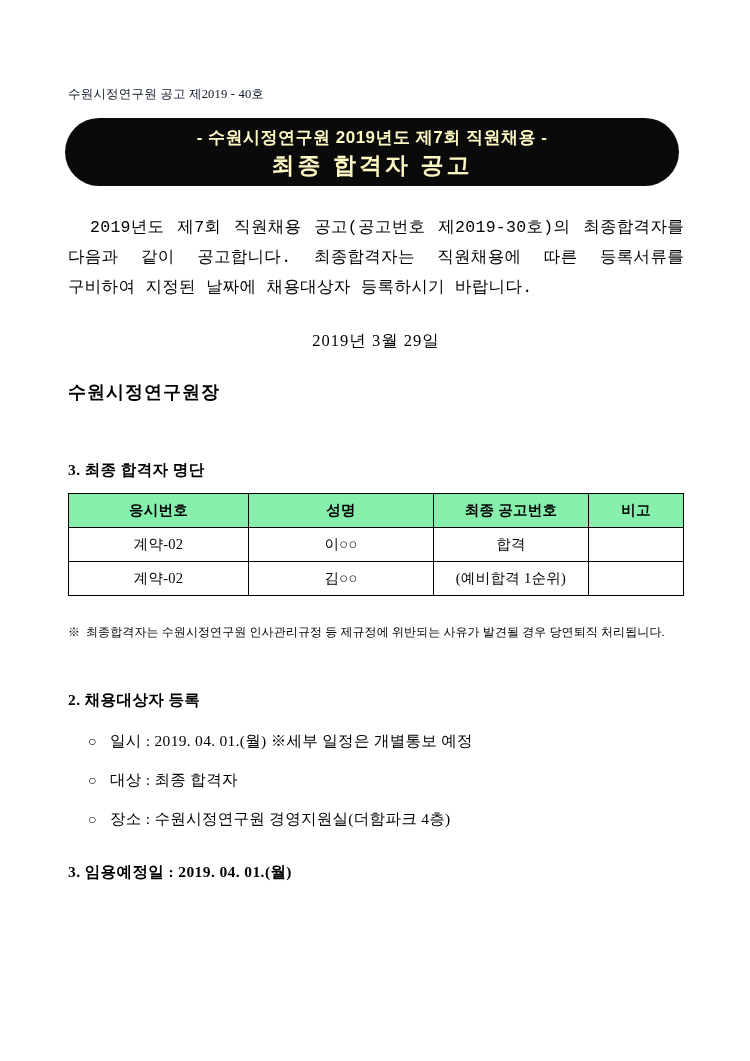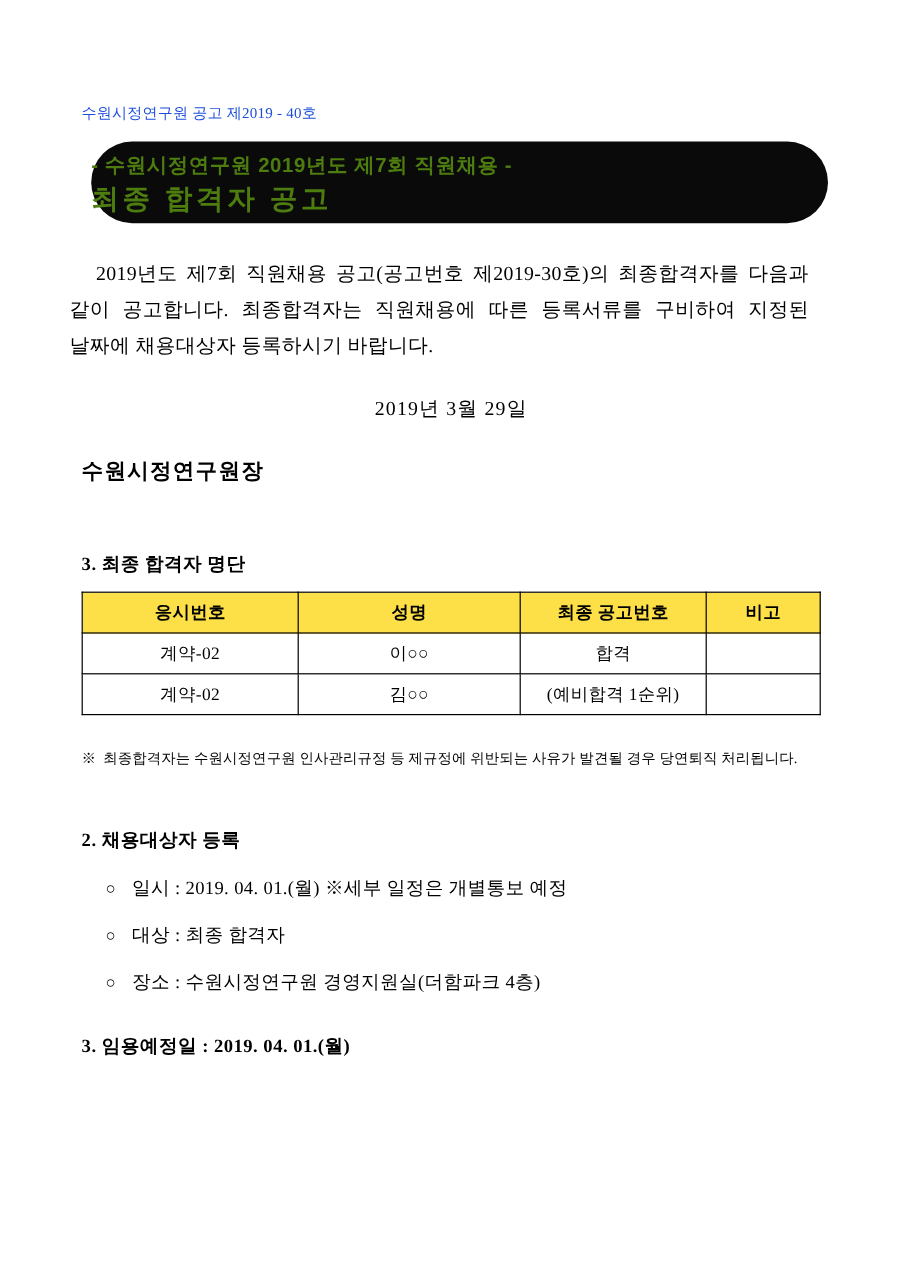--- a/index.html
+++ b/index.html
@@ -22,60 +22,61 @@
     height: 1061px;
     background: #fff;
   }
   .doc-number {
     position: absolute;
     left: 68px;
     top: 86px;
     font-size: 12.5px;
     letter-spacing: 0.2px;
     font-family: "Liberation Serif", "DejaVu Serif", serif;
-    color: #1d4ed8;
+    color: #0f172a;
   }
   .title-banner {
     position: absolute;
-    left: 76px;
+    left: 65px;
     top: 118px;
     width: 614px;
     height: 68px;
     background: #0a0a0a;
     border-radius: 34px;
-    color: #4d7c0f;
-    text-align: left;
+    color: #fef9c3;
+    text-align: center;
     box-sizing: border-box;
     padding-top: 8px;
   }
   .title-line1 {
     font-size: 17px;
     font-weight: bold;
     letter-spacing: 0.5px;
     line-height: 24px;
     font-family: "Liberation Sans", sans-serif;
   }
   .title-line2 {
     font-size: 23px;
     font-weight: bold;
     letter-spacing: 3px;
     line-height: 30px;
     font-family: "Liberation Sans", sans-serif;
   }
   .intro {
     position: absolute;
-    left: 58px;
+    left: 68px;
     top: 213px;
     width: 616px;
     font-size: 16.5px;
     line-height: 30px;
     text-align: justify;
     text-indent: 22px;
     word-break: keep-all;
     letter-spacing: 0.3px;
+    font-family: Liberation Mono, monospace;
   }
   .date-line {
     position: absolute;
     left: 68px;
     top: 330px;
     width: 616px;
     text-align: center;
     font-size: 16.5px;
     letter-spacing: 1px;
   }
@@ -111,21 +112,21 @@
   table.result-table td {
     border: 1px solid #000000;
     text-align: center;
     font-size: 14.5px;
     height: 33px;
     padding: 0;
     letter-spacing: 0.3px;
   }
   table.result-table th {
     font-weight: bold;
-    background: #fde047;
+    background: #86efac;
   }
   col.c1 { width: 180px; }
   col.c2 { width: 185px; }
   col.c3 { width: 155px; }
   col.c4 { width: 95px; }
 
   .note {
     position: absolute;
     left: 68px;
     top: 623px;

